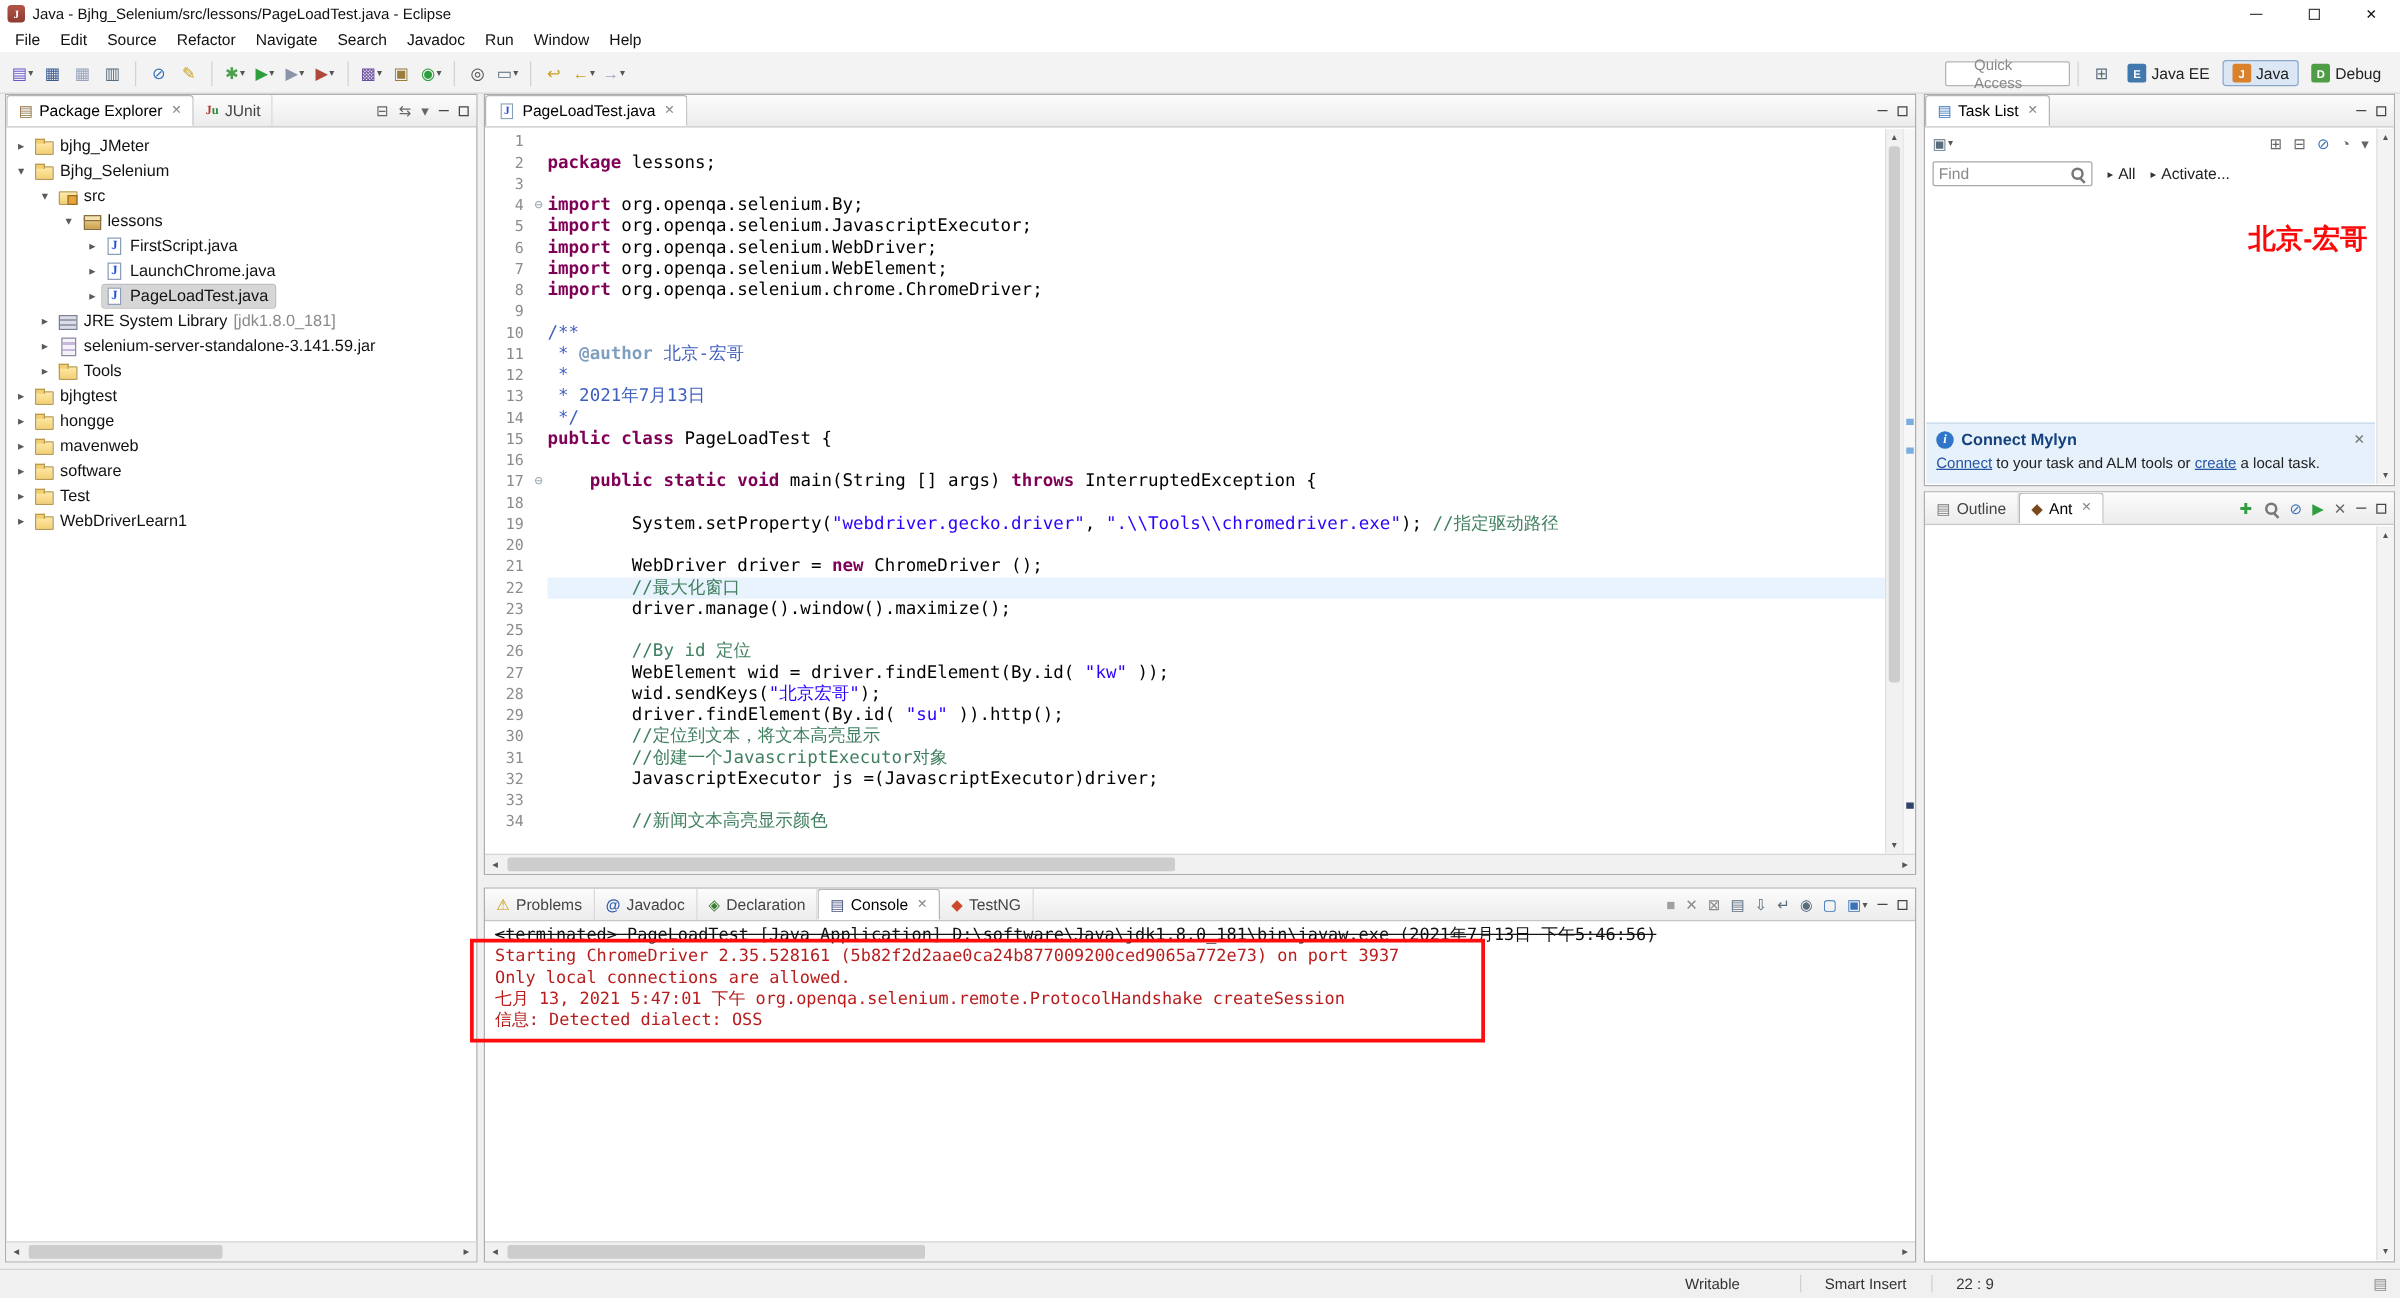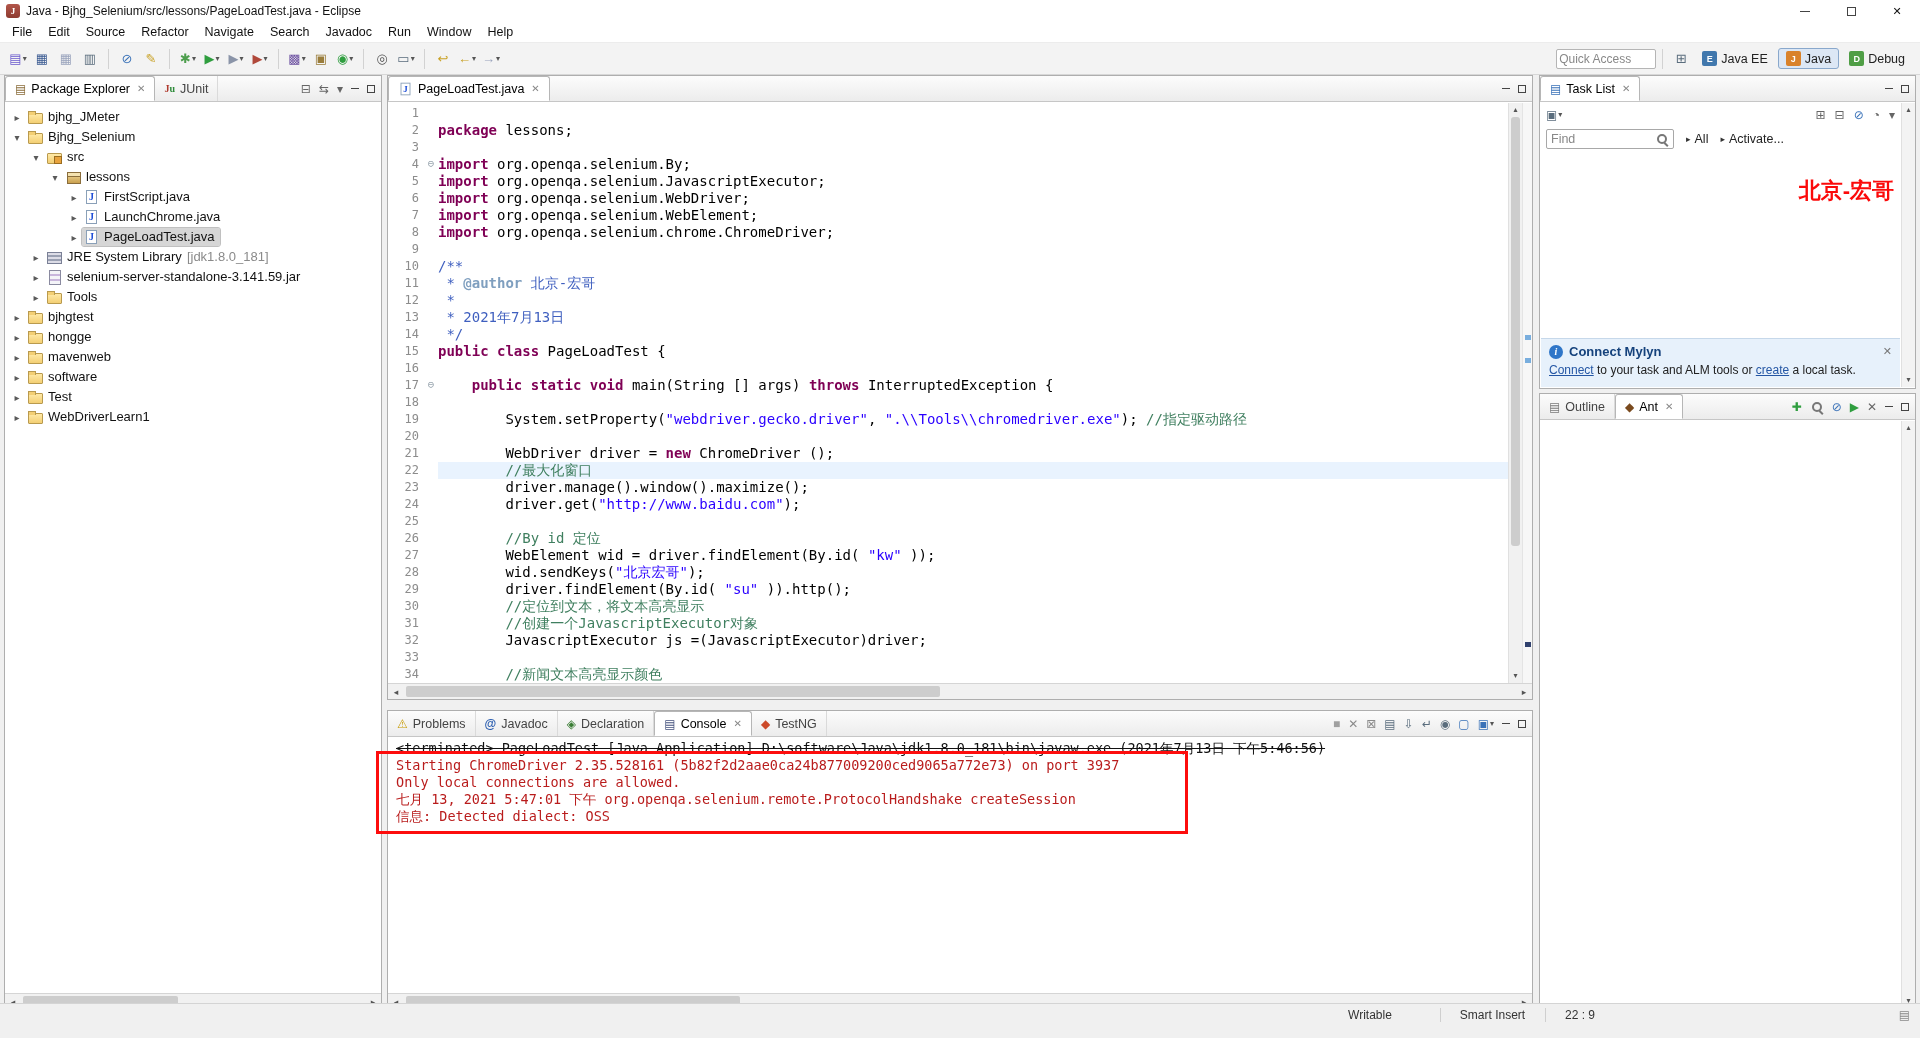--- a/index.html
+++ b/index.html
@@ -18,21 +18,21 @@
 .wmin.small{width:8px}.wmax.small{width:8px;height:8px}
 .menubar{position:absolute;top:22px;left:0;right:0;height:21px;background:#fff;display:flex;align-items:center;padding-left:4px;border-bottom:1px solid #ececec}
 .menu-item{padding:2px 8px;font-size:12.5px;color:#111}
 .toolbar{position:absolute;top:43px;left:0;right:0;height:32px;background:#f3f3f3;border-bottom:1px solid #d7d7d7;display:flex;align-items:center;padding:0 6px}
 .tb-icons{display:flex;align-items:center}
 .tb-btn{height:24px;min-width:22px;display:inline-flex;align-items:center;justify-content:center;margin:0 1px;border-radius:3px}
 .tb-glyph{font-size:13px;line-height:1}
 .tb-caret{font-size:8px;color:#555;margin-left:1px}
 .tb-sep{width:1px;height:20px;background:#d2d2d2;margin:0 6px;display:inline-block}
 .tb-right{margin-left:auto;display:flex;align-items:center}
-.quick-access{width:100px;height:20px;border:1px solid #b5b5b5;background:#fff;color:#888;font-size:12px;display:inline-flex;align-items:center;padding:0 2px;border-radius:2px}
+.quick-access{width:100px;height:20px;border:1px solid #b5b5b5;background:#fff;color:#888;font-size:12px;display:inline-flex;align-items:center;padding:0 22px;border-radius:2px}
 .persp-bar{display:flex;align-items:center}
 .persp{display:inline-flex;align-items:center;gap:4px;padding:2px 7px;margin:0 1px;border-radius:3px;font-size:12.5px;border:1px solid transparent}
 .persp.active{background:#dce7f5;border-color:#89a8cc}
 .persp-ic{width:15px;height:15px;border-radius:2px;color:#fff;font-size:9px;font-weight:bold;display:inline-flex;align-items:center;justify-content:center}
 
 
 .main{position:absolute;left:0;right:0;top:75px;bottom:23px}
 .panel{position:absolute;background:#fff;border:1px solid #aeaeae}
 .left-panel{left:4px;top:0;width:378px;bottom:5px}
 .center{position:absolute;left:387px;top:0;width:1146px;bottom:5px}
@@ -123,21 +123,21 @@
 .watermark{position:absolute;top:24px;right:6px;font-size:22px;font-weight:bold;color:#fb0a0a;white-space:nowrap}
 .mylyn{position:absolute;left:1px;right:15px;bottom:1px;height:49px;background:#e7f1fb;border-top:1px solid #c6d8ea;padding:5px 8px}
 .mylyn-head{display:flex;align-items:center;gap:6px;font-weight:bold;color:#15427c;font-size:13px}
 .mylyn-close{margin-left:auto;color:#777;font-size:11px}
 .info-ic{width:14px;height:14px;border-radius:50%;background:#2f76c8;color:#fff;font:italic bold 10px "Liberation Serif",serif;display:inline-flex;align-items:center;justify-content:center;flex:none}
 .mylyn-body{margin-top:4px;font-size:12px;color:#222;white-space:nowrap}
 .lnk{color:#2456a4;text-decoration:underline}
 .outline-content{position:absolute;top:27px;left:0;right:14px;bottom:0;background:#fff}
 
 
-.statusbar{position:absolute;left:0;right:0;bottom:12px;height:23px;background:#f0f0f0;border-top:1px solid #d4d4d4;font-size:12px;color:#333}
+.statusbar{position:absolute;left:0;right:0;bottom:0;height:23px;background:#f0f0f0;border-top:1px solid #d4d4d4;font-size:12px;color:#333}
 .sb-cell{position:absolute;top:0;bottom:0;display:flex;align-items:center;justify-content:center}
 .sb-sep{position:absolute;top:4px;bottom:4px;width:1px;background:#cfcfcf}
 .sb-icon{position:absolute;right:10px;top:0;bottom:0;display:flex;align-items:center;color:#8a8a8a;font-size:12px}
 </style>
 </head>
 <body>
 
 <div class="window">
 
   <div class="titlebar">
@@ -447,21 +447,20 @@
               <div class="code-row"><span class="ln">14</span><span class="fold"></span><span class="ct"><span class="c-jd"> */</span></span></div>
               <div class="code-row"><span class="ln">15</span><span class="fold"></span><span class="ct"><span class="c-kw">public</span><span class="c-pl"> </span><span class="c-kw">class</span><span class="c-pl"> PageLoadTest {</span></span></div>
               <div class="code-row"><span class="ln">16</span><span class="fold"></span><span class="ct"></span></div>
               <div class="code-row"><span class="ln">17</span><span class="fold">⊖</span><span class="ct"><span class="c-pl">    </span><span class="c-kw">public</span><span class="c-pl"> </span><span class="c-kw">static</span><span class="c-pl"> </span><span class="c-kw">void</span><span class="c-pl"> main(String [] args) </span><span class="c-kw">throws</span><span class="c-pl"> InterruptedException {</span></span></div>
               <div class="code-row"><span class="ln">18</span><span class="fold"></span><span class="ct"></span></div>
               <div class="code-row"><span class="ln">19</span><span class="fold"></span><span class="ct"><span class="c-pl">        System.setProperty(</span><span class="c-st">"webdriver.gecko.driver"</span><span class="c-pl">, </span><span class="c-st">".\\Tools\\chromedriver.exe"</span><span class="c-pl">); </span><span class="c-co">//指定驱动路径</span></span></div>
               <div class="code-row"><span class="ln">20</span><span class="fold"></span><span class="ct"></span></div>
               <div class="code-row"><span class="ln">21</span><span class="fold"></span><span class="ct"><span class="c-pl">        WebDriver driver = </span><span class="c-kw">new</span><span class="c-pl"> ChromeDriver ();</span></span></div>
               <div class="code-row hl"><span class="ln">22</span><span class="fold"></span><span class="ct"><span class="c-co">        //最大化窗口</span></span></div>
               <div class="code-row"><span class="ln">23</span><span class="fold"></span><span class="ct"><span class="c-pl">        driver.manage().window().maximize();</span></span></div>
-              <div class="code-row"><span class="ln">24</span><span class="fold"></span><span class="ct"><span class="c-pl">        driver.get(</span><span class="c-st">"http://www.baidu.com"</span><span class="c-pl">);</span></span></div>
               <div class="code-row"><span class="ln">25</span><span class="fold"></span><span class="ct"></span></div>
               <div class="code-row"><span class="ln">26</span><span class="fold"></span><span class="ct"><span class="c-co">        //By id 定位</span></span></div>
               <div class="code-row"><span class="ln">27</span><span class="fold"></span><span class="ct"><span class="c-pl">        WebElement wid = driver.findElement(By.id( </span><span class="c-st">"kw"</span><span class="c-pl"> ));</span></span></div>
               <div class="code-row"><span class="ln">28</span><span class="fold"></span><span class="ct"><span class="c-pl">        wid.sendKeys(</span><span class="c-st">"北京宏哥"</span><span class="c-pl">);</span></span></div>
               <div class="code-row"><span class="ln">29</span><span class="fold"></span><span class="ct"><span class="c-pl">        driver.findElement(By.id( </span><span class="c-st">"su"</span><span class="c-pl"> )).http();</span></span></div>
               <div class="code-row"><span class="ln">30</span><span class="fold"></span><span class="ct"><span class="c-co">        //定位到文本，将文本高亮显示</span></span></div>
               <div class="code-row"><span class="ln">31</span><span class="fold"></span><span class="ct"><span class="c-co">        //创建一个JavascriptExecutor对象</span></span></div>
               <div class="code-row"><span class="ln">32</span><span class="fold"></span><span class="ct"><span class="c-pl">        JavascriptExecutor js =(JavascriptExecutor)driver;</span></span></div>
               <div class="code-row"><span class="ln">33</span><span class="fold"></span><span class="ct"></span></div>
               <div class="code-row"><span class="ln">34</span><span class="fold"></span><span class="ct"><span class="c-co">        //新闻文本高亮显示颜色</span></span></div>

